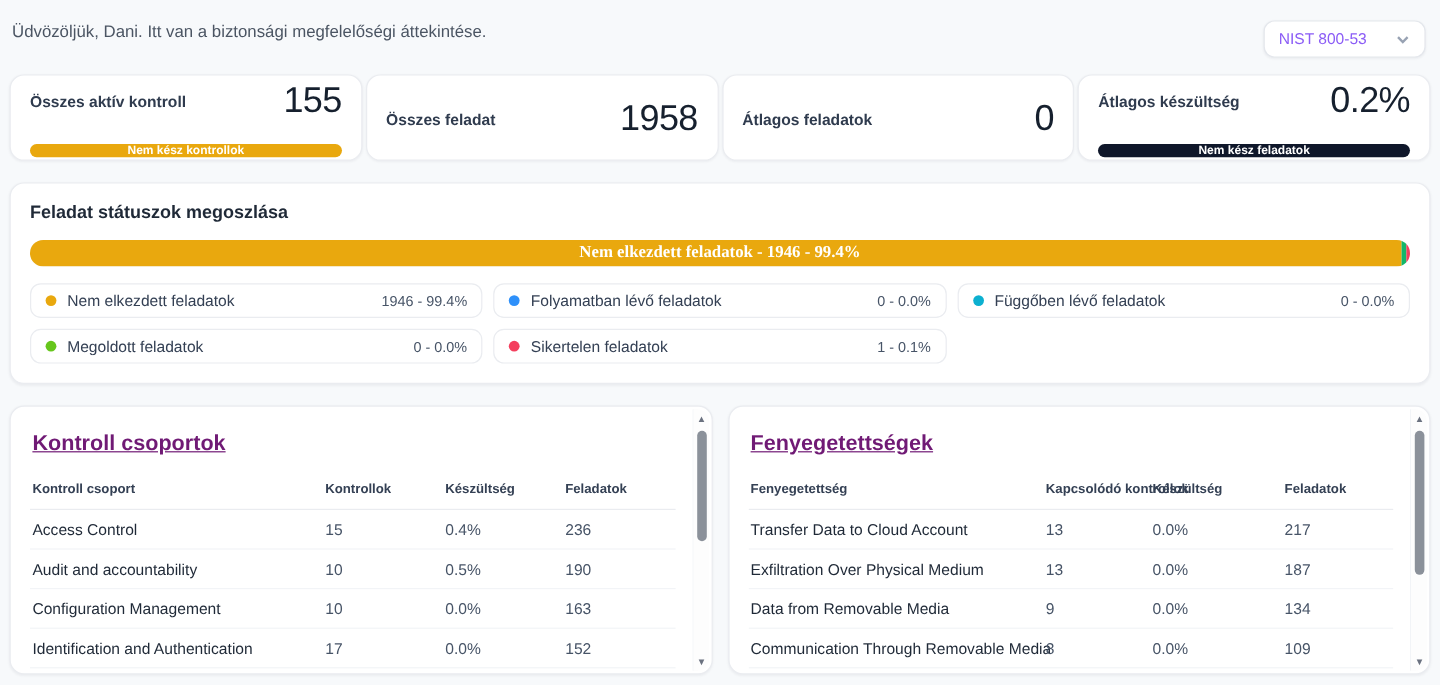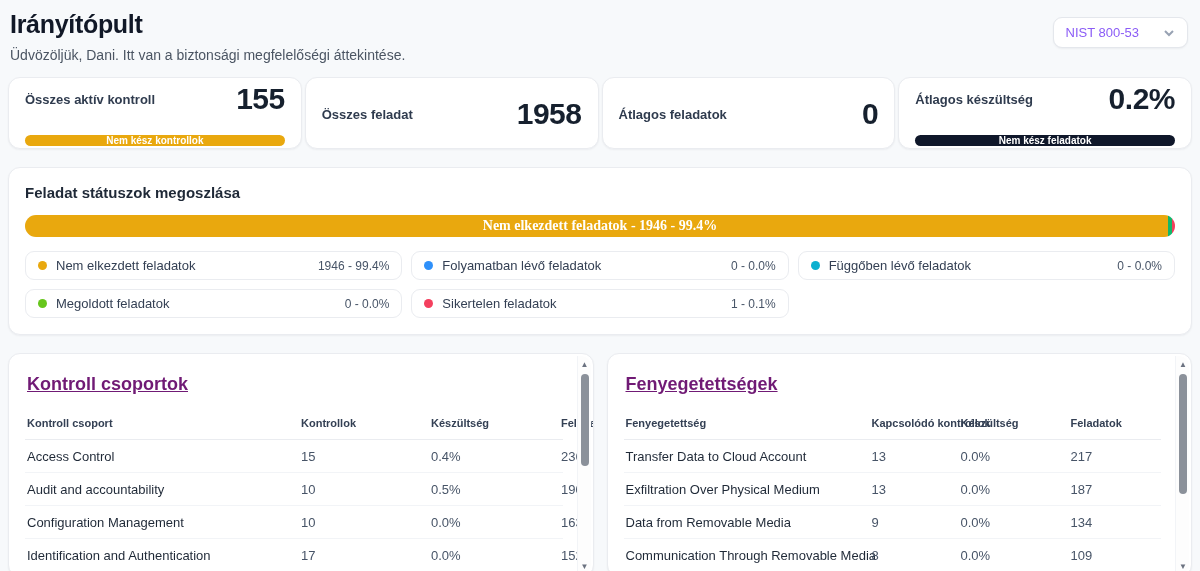--- a/index.html
+++ b/index.html
@@ -27,21 +27,21 @@
   
   .stats-row { display:grid; grid-template-columns:repeat(4,1fr); gap:3px; margin-bottom:18px; }
   .stat-card {
     background:#FFFFFF; border:1px solid #EAECF0; border-radius:12px;
     padding:14px 16px 12px 16px; height:72px;
     box-shadow:0 1px 2px rgba(16,24,40,0.05);
     display:flex; flex-direction:column; justify-content:center;
   }
   .stat-top { display:flex; justify-content:space-between; align-items:center; }
   .stat-label { font-size:13px; font-weight:600; color:#2F3B4E; }
-  .stat-value { font-size:30px; font-weight:700; color:#16202E; letter-spacing:-0.5px; }
+  .stat-value { font-size:30px; font-weight:400; color:#16202E; letter-spacing:-0.5px; }
   .stat-badge {
     margin-top:19px; border-radius:999px; height:17px;
     display:flex; align-items:center; justify-content:center;
     font-size:10px; font-weight:600; color:#FFFFFF;
   }
 
   
   .status-card {
     background:#FFFFFF; border:1px solid #EAECF0; border-radius:12px;
     padding:16px; margin-bottom:18px;
@@ -68,21 +68,21 @@
   
   .panels-row { display:grid; grid-template-columns:1fr 1fr; gap:13px; }
   .panel {
     position:relative;
     background:#FFFFFF; border:1px solid #EAECF0; border-radius:12px;
     padding:16px 30px 6px 16px; height:224px; overflow:hidden;
     box-shadow:0 1px 2px rgba(16,24,40,0.05);
   }
   .panel-title { font-size:18px; font-weight:700; color:#701a75; margin:4px 0 18px 2px;text-decoration:underline; }
   .tbl-head, .tbl-row { display:grid; align-items:center; }
-  .panel-left  .tbl-head, .panel-left  .tbl-row { grid-template-columns:244px 100px 100px 1fr;gap:30px; }
+  .panel-left  .tbl-head, .panel-left  .tbl-row { grid-template-columns:244px 100px 100px 1fr; }
   .panel-right .tbl-head, .panel-right .tbl-row { grid-template-columns:246px 89px 110px 1fr; }
   .tbl-head { padding:4px 2px 10px 2px; border-bottom:1px solid #EAECF0; }
   .th { font-size:11px; font-weight:700; color:#344054; white-space:nowrap; }
   .tbl-row { height:33px; padding:0 2px; border-bottom:1px solid #F2F4F7; }
   .tbl-row:last-child { border-bottom:none; }
   .td-name { font-size:13px; font-weight:500; color:#1F2937; white-space:nowrap; }
   .td-num { font-size:13px; color:#475467; }
 
   
   .scrollbar {
@@ -96,21 +96,20 @@
   .thumb-short { top:18px; height:92px; }
   .thumb-long { top:18px; height:120px; }
 </style>
 </head>
 <body>
 
 <div class="page">
 
   <div class="header">
     <div>
-      <div class="page-title">Irányítópult</div>
       <div class="page-subtitle">Üdvözöljük, Dani. Itt van a biztonsági megfelelőségi áttekintése.</div>
     </div>
     <div class="framework-select">
       <span>NIST 800-53</span>
       <svg class="chev" viewBox="0 0 12 12">
           <polyline points="2,4 6,8 10,4"></polyline>
         </svg>
     </div>
   </div>
 

